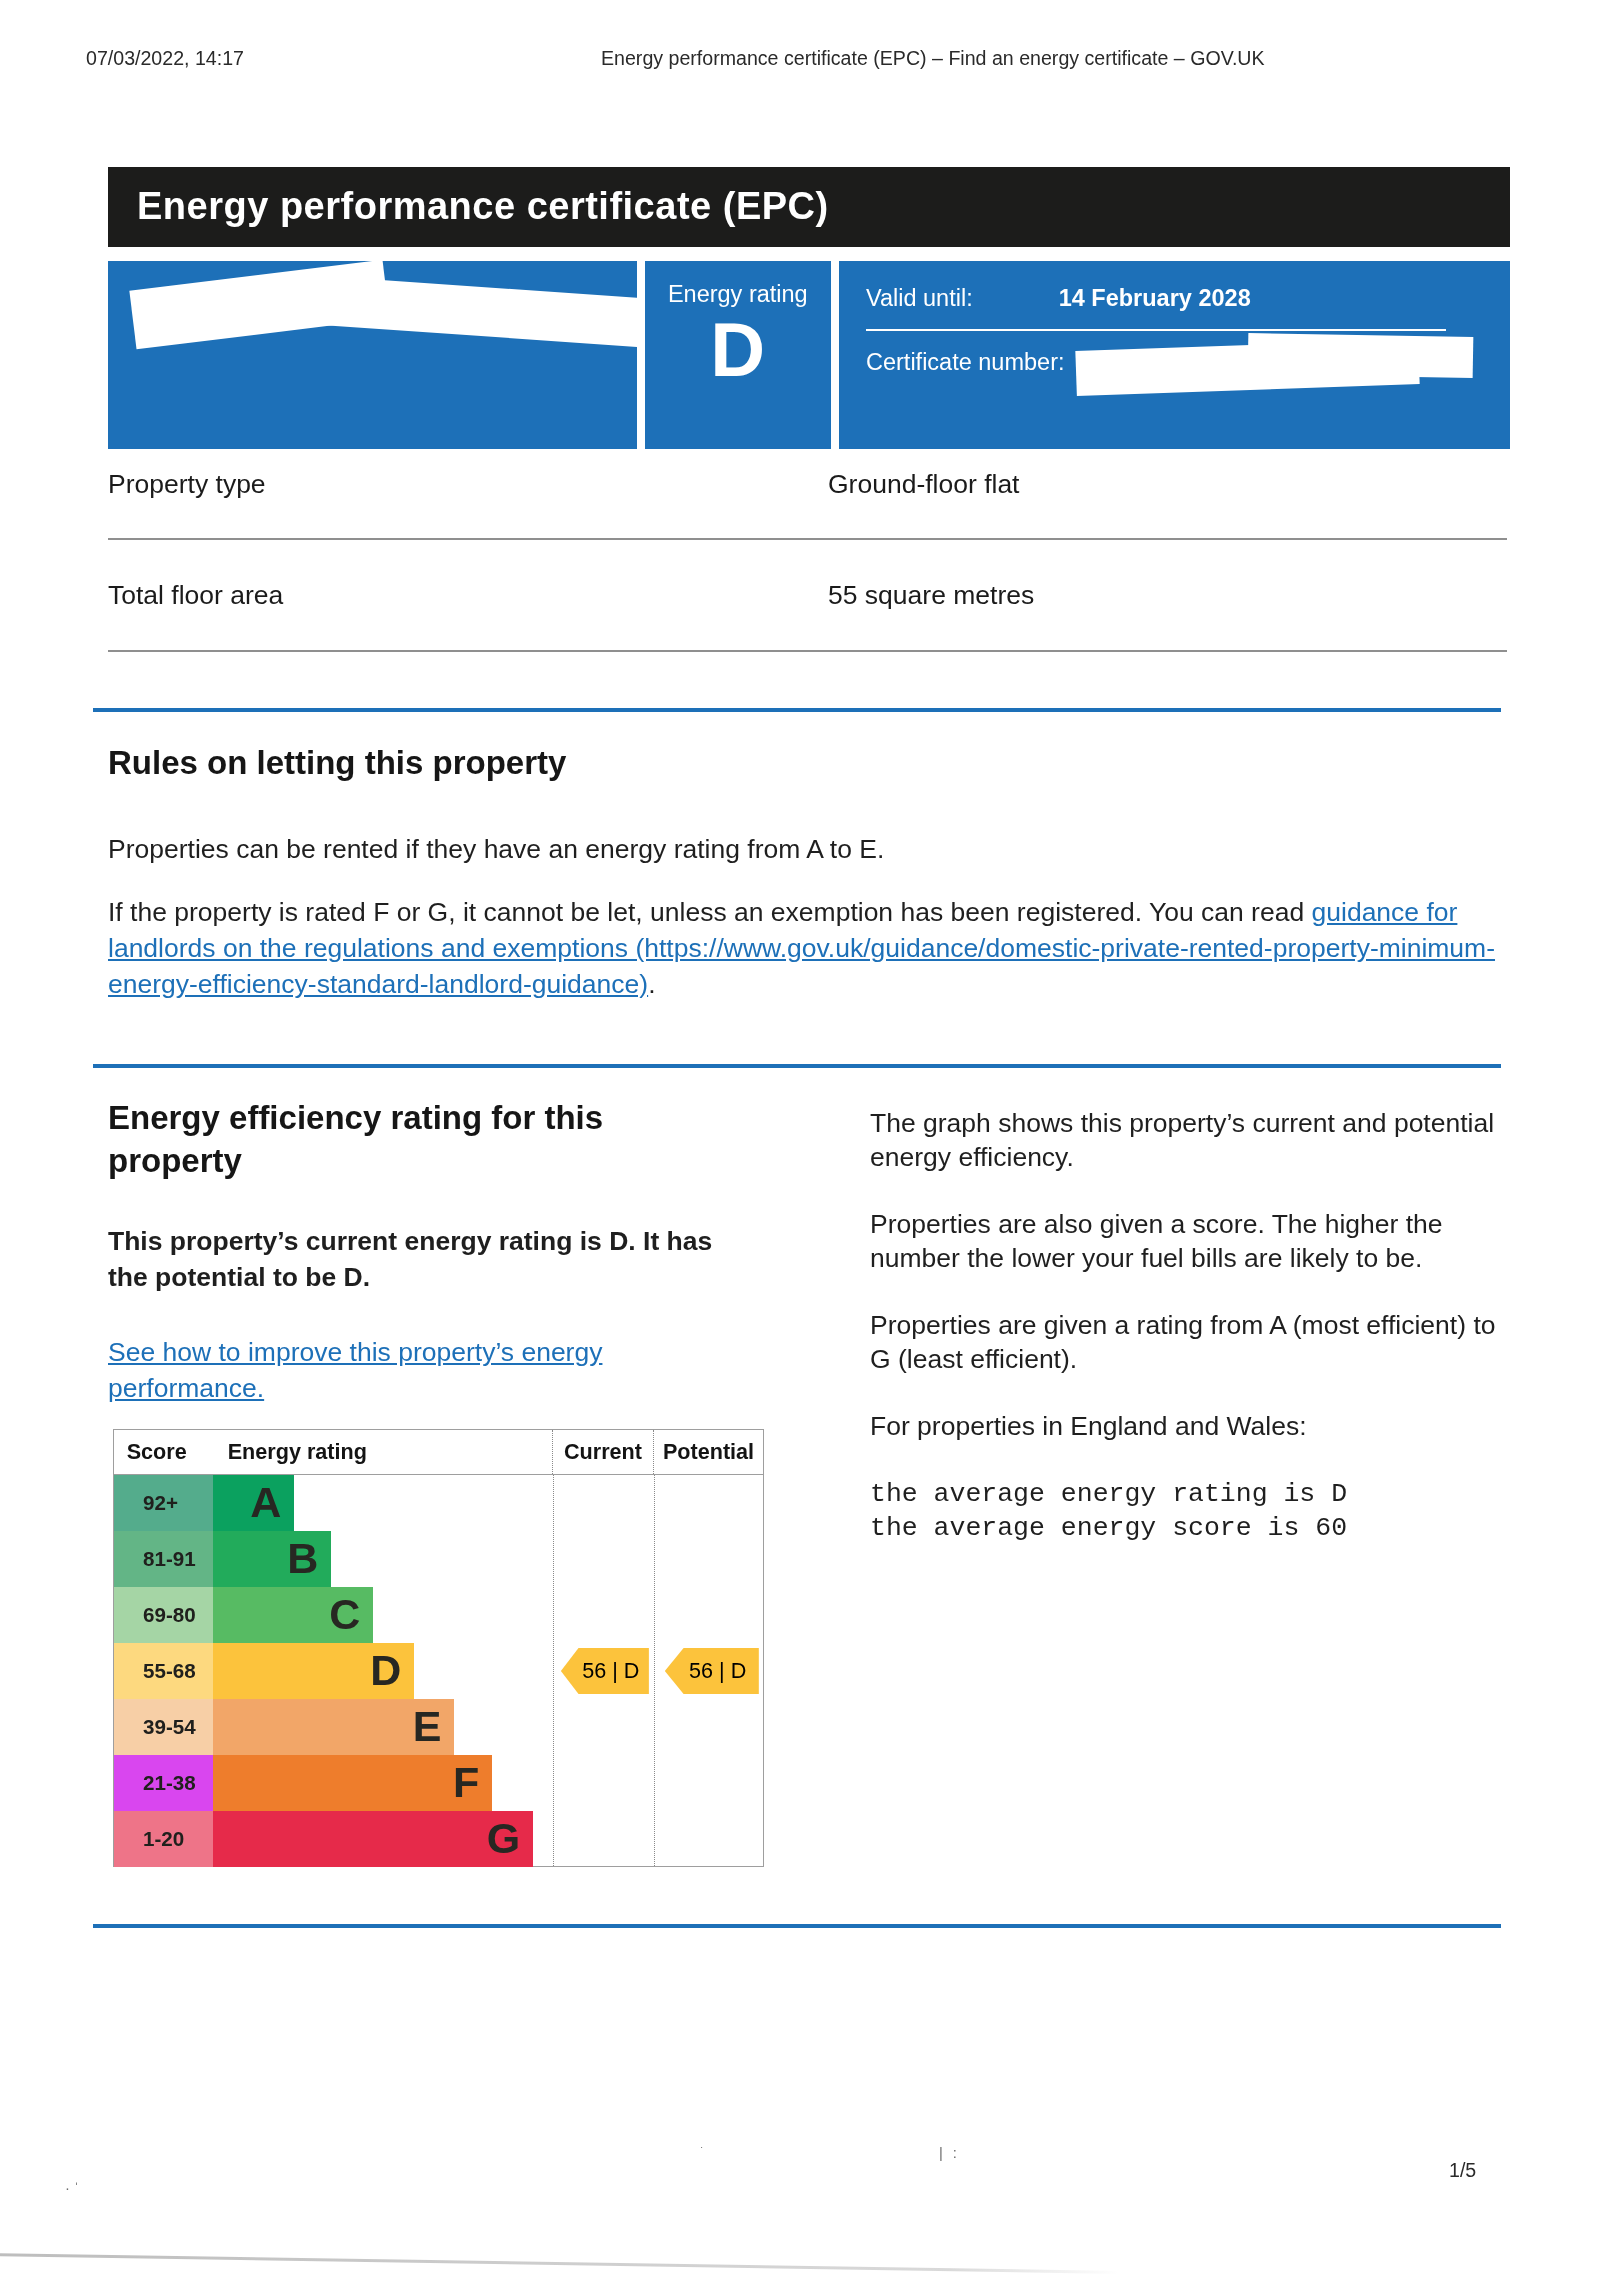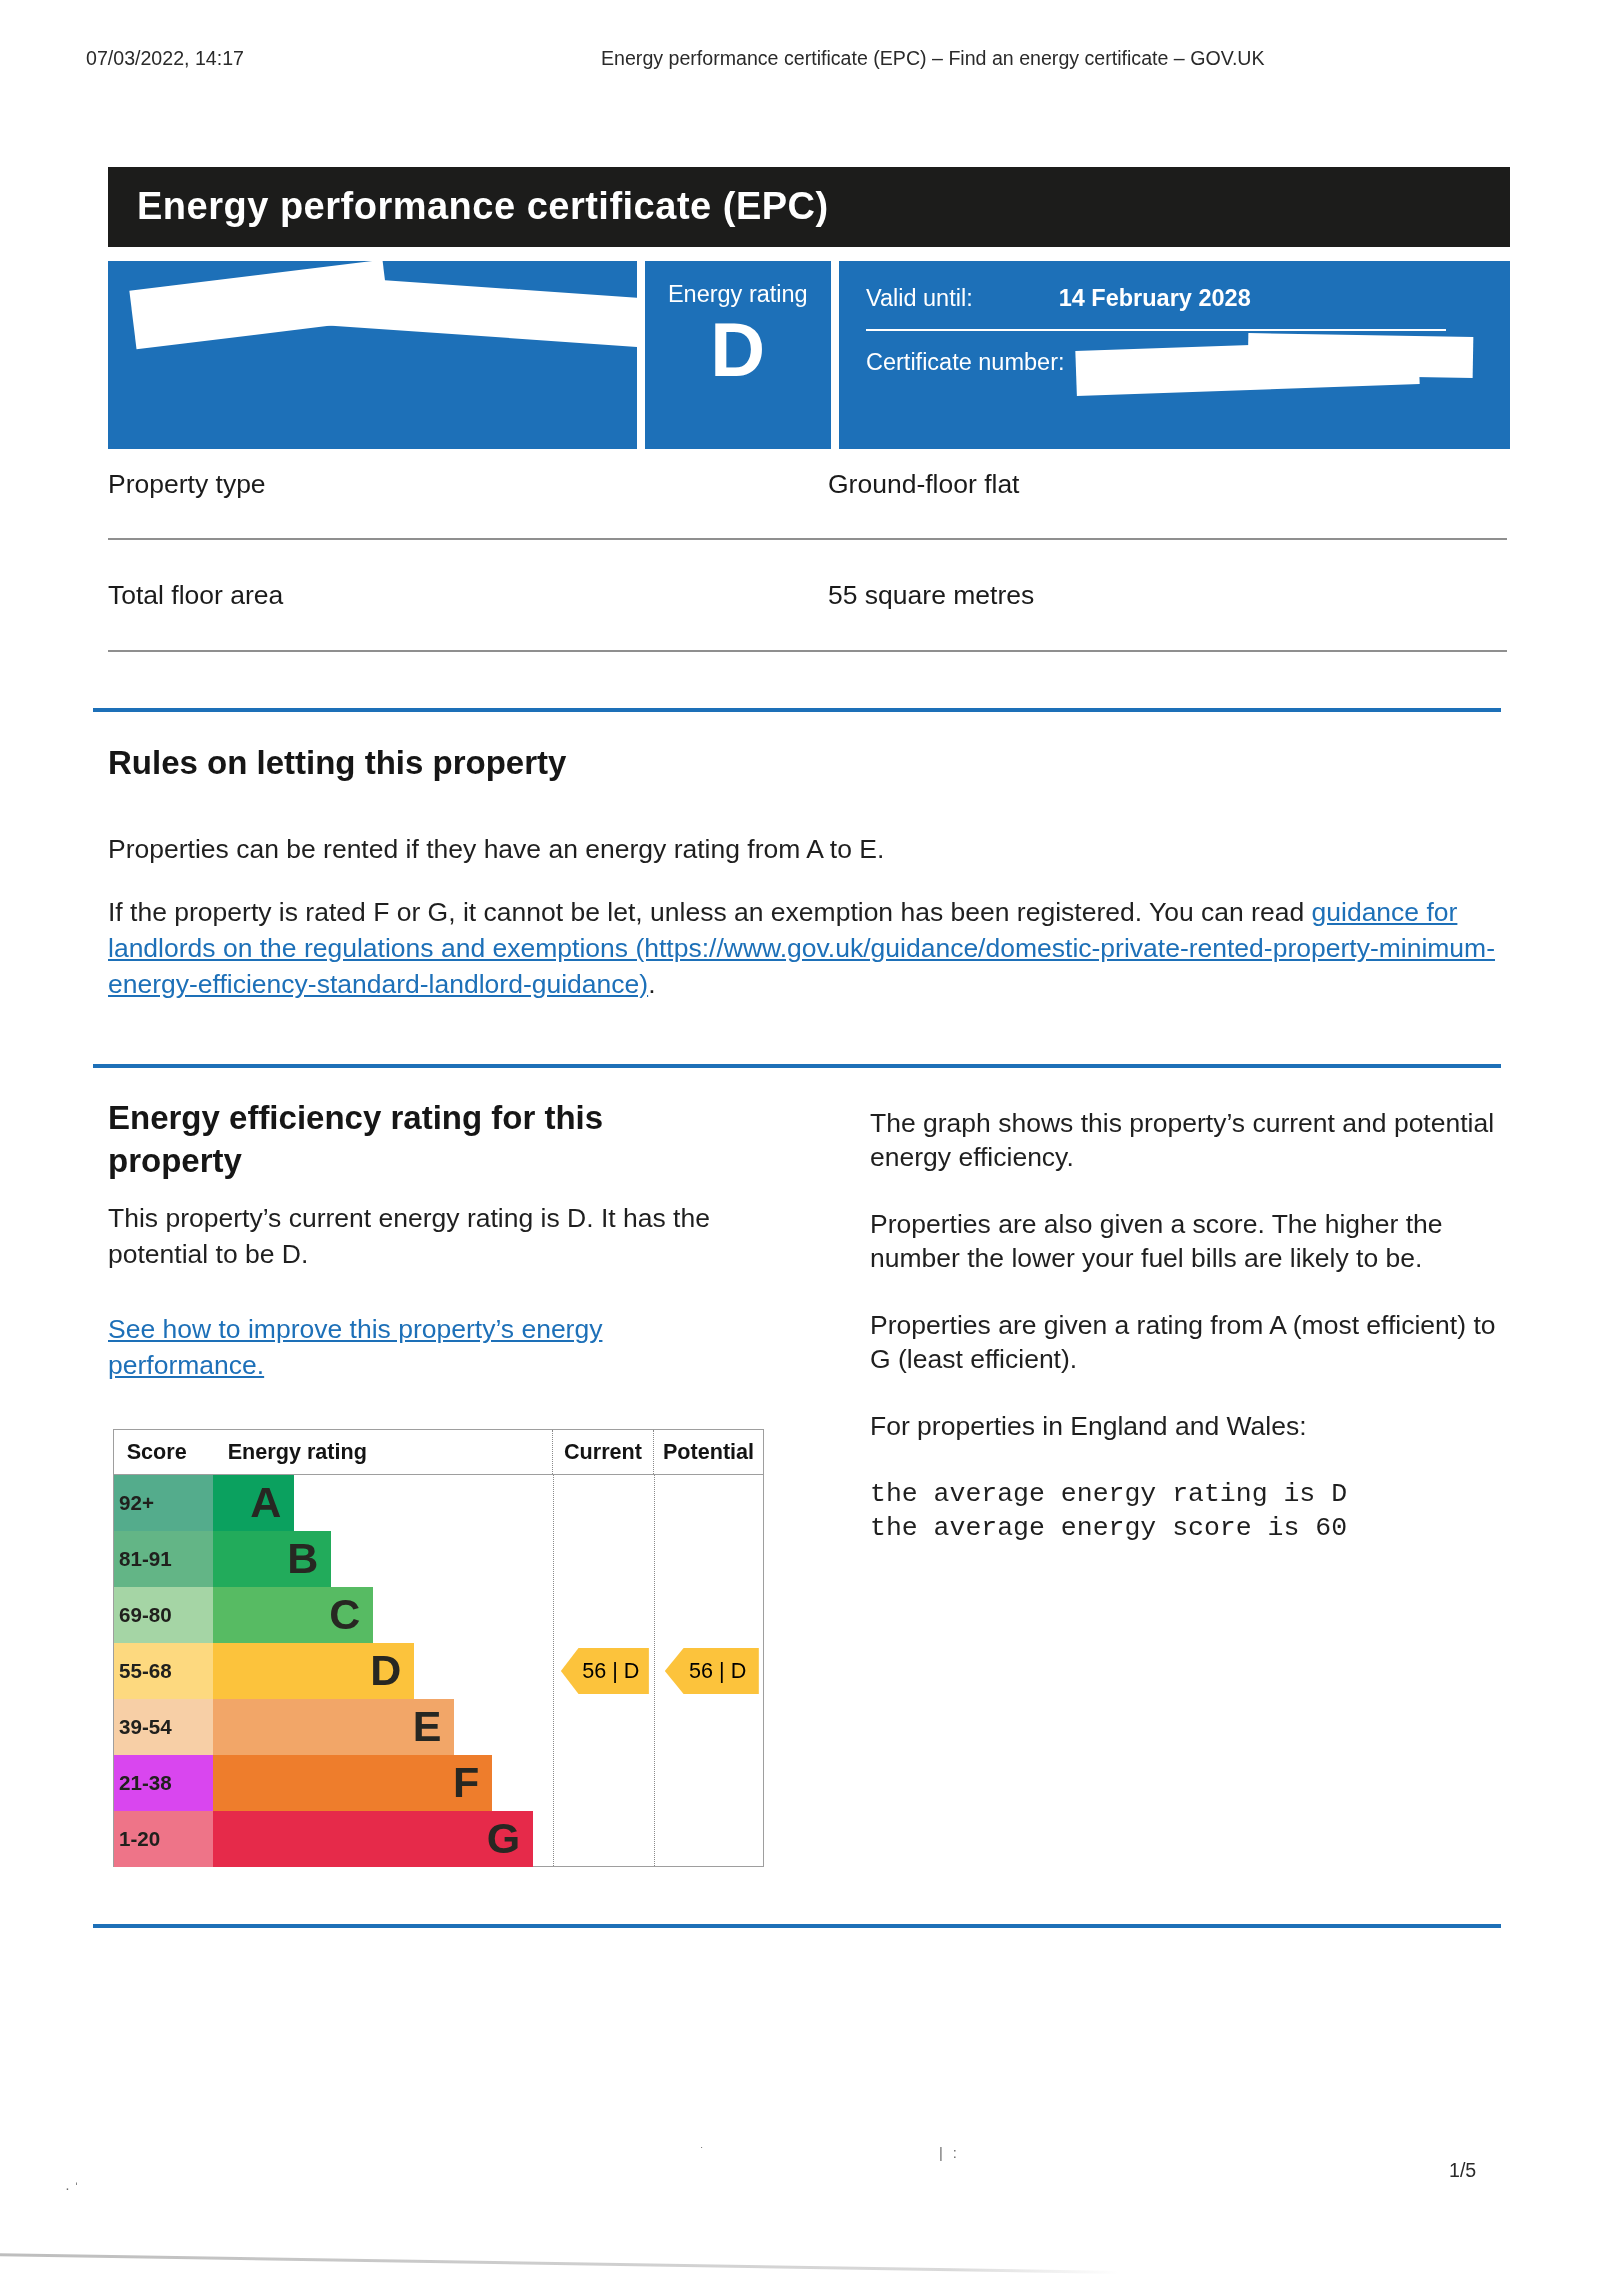--- a/index.html
+++ b/index.html
@@ -46,36 +46,36 @@
   .divider{position:absolute; left:108px; width:1399px; height:2px; background:var(--divider);}
   .rule{position:absolute; left:93px; width:1408px; height:3.9px; background:var(--gov-blue);}
 
   .h2{position:absolute; font-size:33px; font-weight:bold; color:#161616; line-height:43px;}
   .body-text{font-size:26.5px; line-height:36px; color:#1f1f1f;}
   .p1{position:absolute; left:108px; top:831px; width:1404px;}
   .p2{position:absolute; left:108px; top:894px; width:1404px;}
   a.doc-link, .doc-link{color:var(--link); text-decoration:underline; cursor:pointer;}
 
   .left-col{position:absolute; left:108px; top:1096px; width:637px;}
-  .left-col .para{margin-top:18px;}
+  .left-col .para{margin-top:41px;font-weight:bold;}
   .left-col .link-block{margin-top:39px; font-size:26.5px; line-height:36px;}
   .right-col{position:absolute; left:870px; top:1106px; width:652px;}
   .right-col .para{margin-bottom:33px; font-size:26.5px; line-height:34px;}
   .right-col .avg-line{font-size:26.5px; line-height:34px;font-family:Liberation Mono, monospace;}
 
   .epc-chart{position:absolute; left:113px; top:1429px; width:651px; border:1px solid var(--chart-border); background:#fff;}
   .epc-head{display:flex; height:45px; border-bottom:1px solid var(--chart-border); font-size:21.6px; font-weight:bold; color:#141414;}
   .epc-head .hc{display:flex; align-items:center;}
   .h-score{width:99px; padding-left:12.7px;}
   .h-rating{flex:1; padding-left:14.7px;}
   .h-current{width:101px; justify-content:center; border-left:1px dotted #8a8a8a;}
   .h-potential{width:110px; justify-content:center; border-left:1px dotted #8a8a8a;}
   .epc-body{position:relative; height:391px;}
   .epc-band{display:flex; height:56px;}
-  .epc-score{width:99px; padding-left:5px; font-size:20.6px; font-weight:bold; color:#20201d; line-height:56px;}
+  .epc-score{width:99px; padding-left:29px; font-size:20.6px; font-weight:bold; color:#20201d; line-height:56px;}
   .epc-bar{position:relative; height:56px;}
   .epc-letter{position:absolute; right:12.7px; top:0; font-size:43px; font-weight:bold; line-height:54px; color:#272722;}
   .ovl{position:absolute; top:0; height:391px; border-left:1px dotted #8a8a8a;}
   .ovl-current{left:439px; width:101px;}
   .ovl-potential{left:540px; width:111px;}
   .arrow{
     position:absolute; top:173px; left:6.9px; width:88px; height:46px;
     background:var(--arrow);
     clip-path:polygon(0 50%, 20% 0, 100% 0, 100% 100%, 20% 100%);
     display:flex; align-items:center; justify-content:center;

